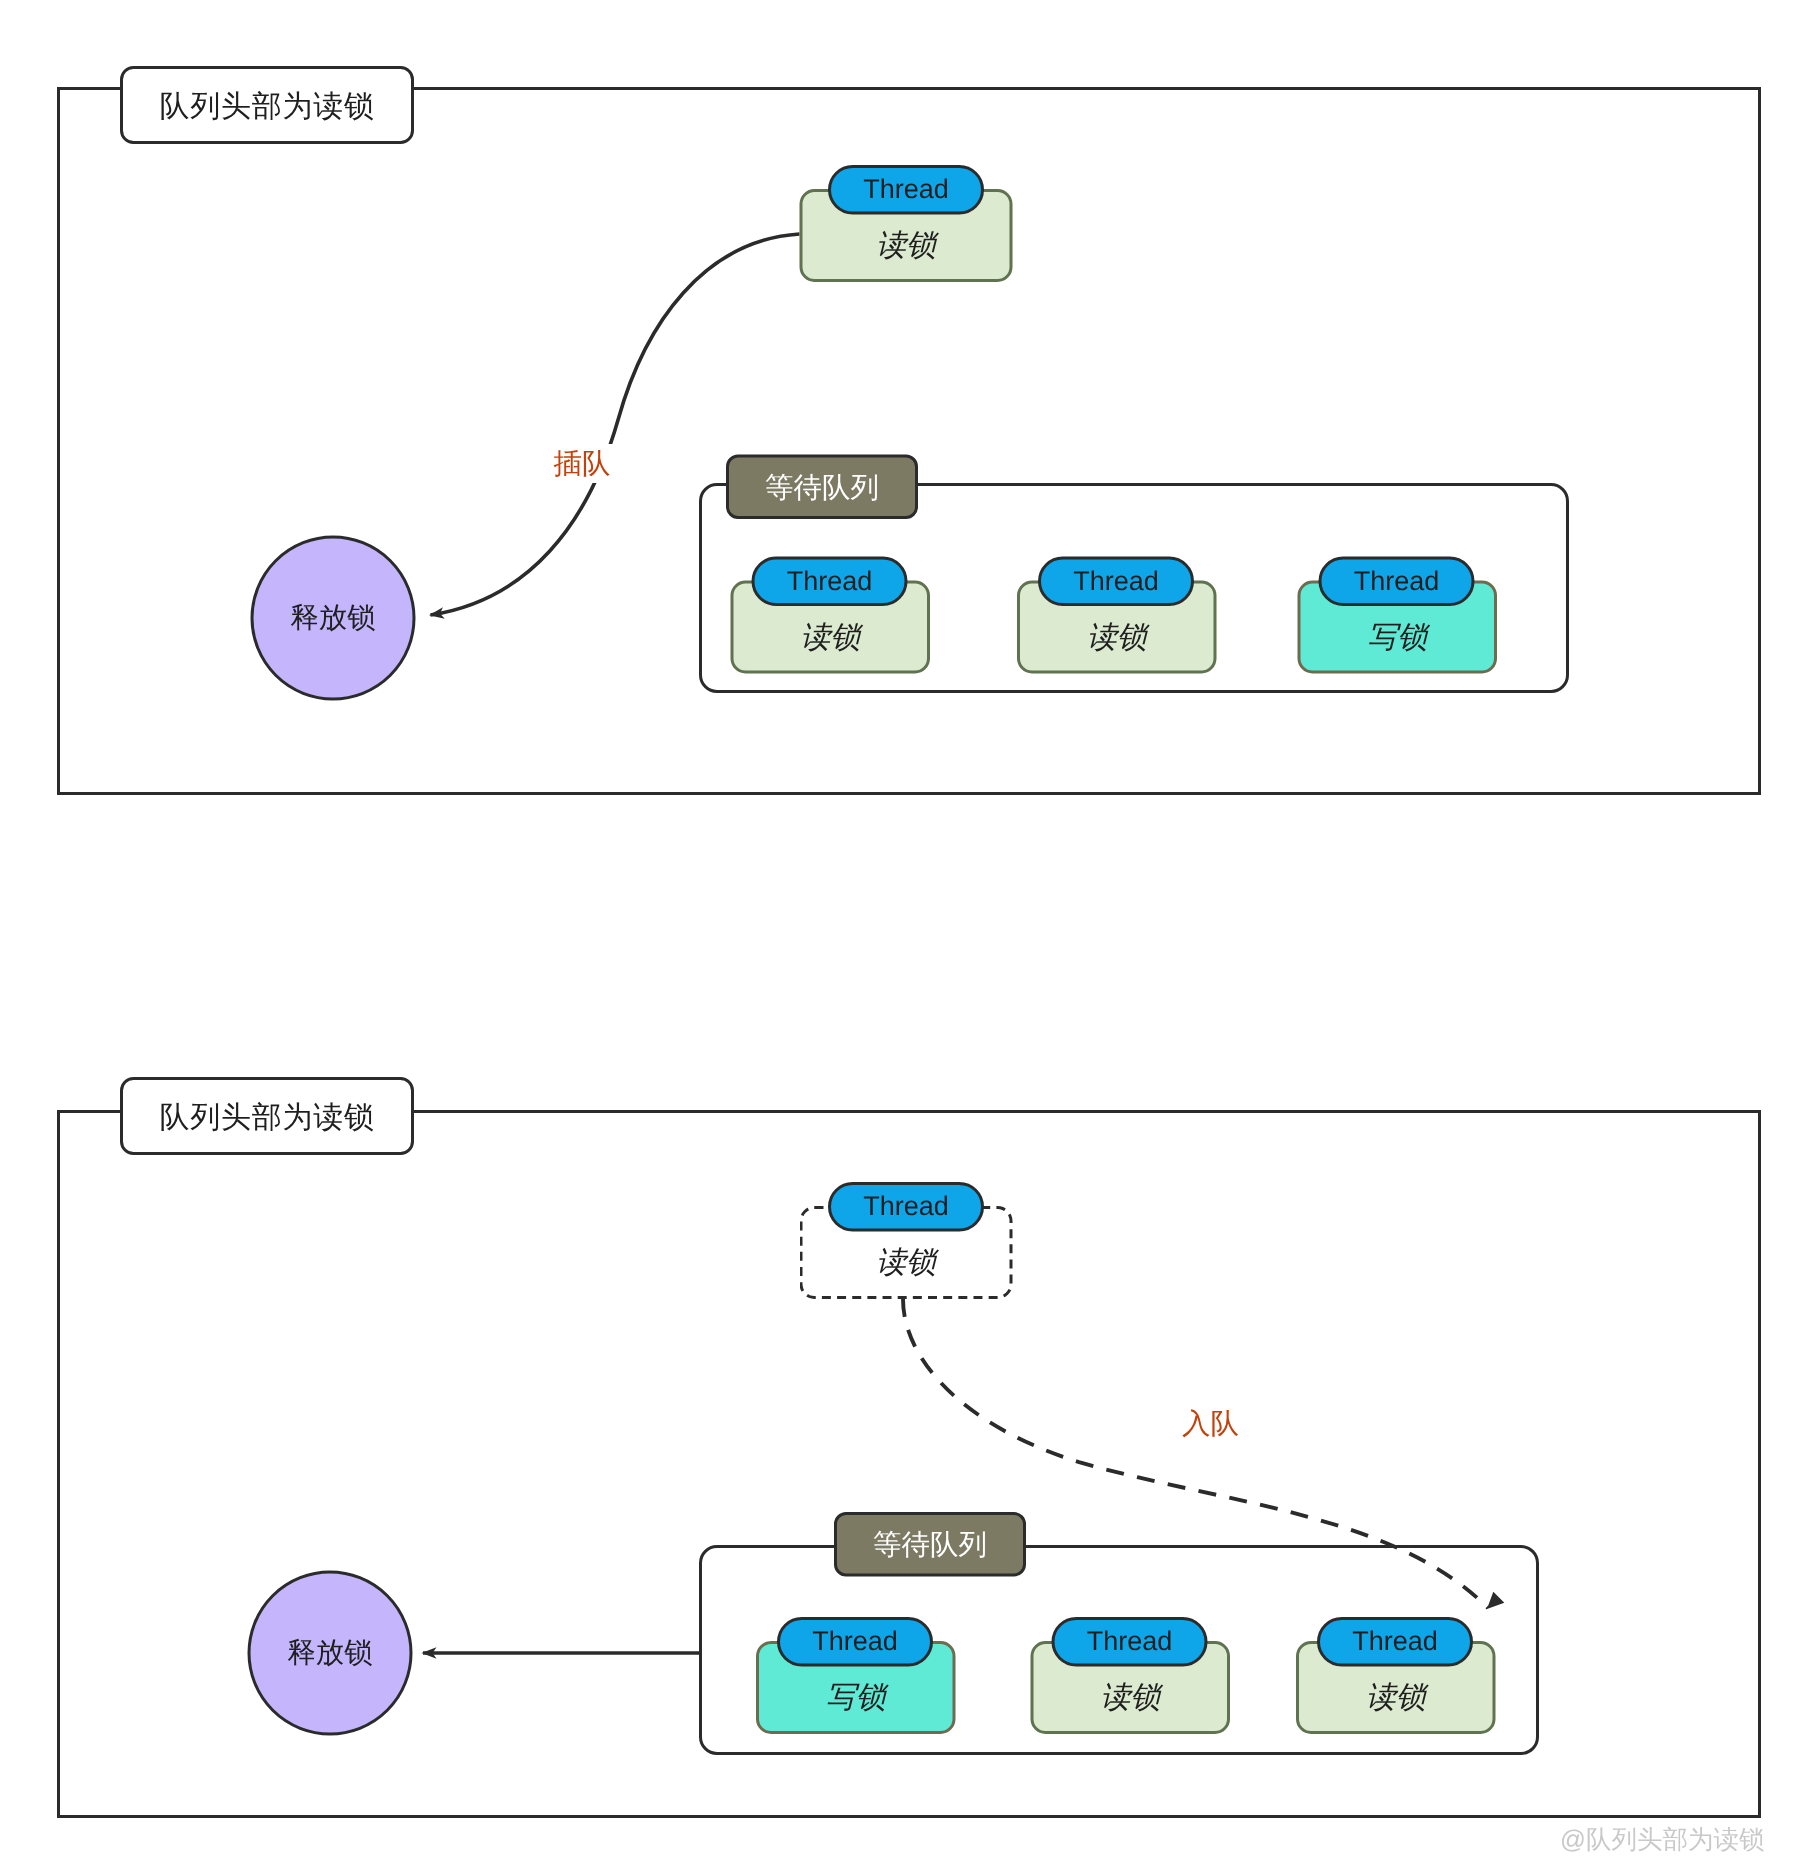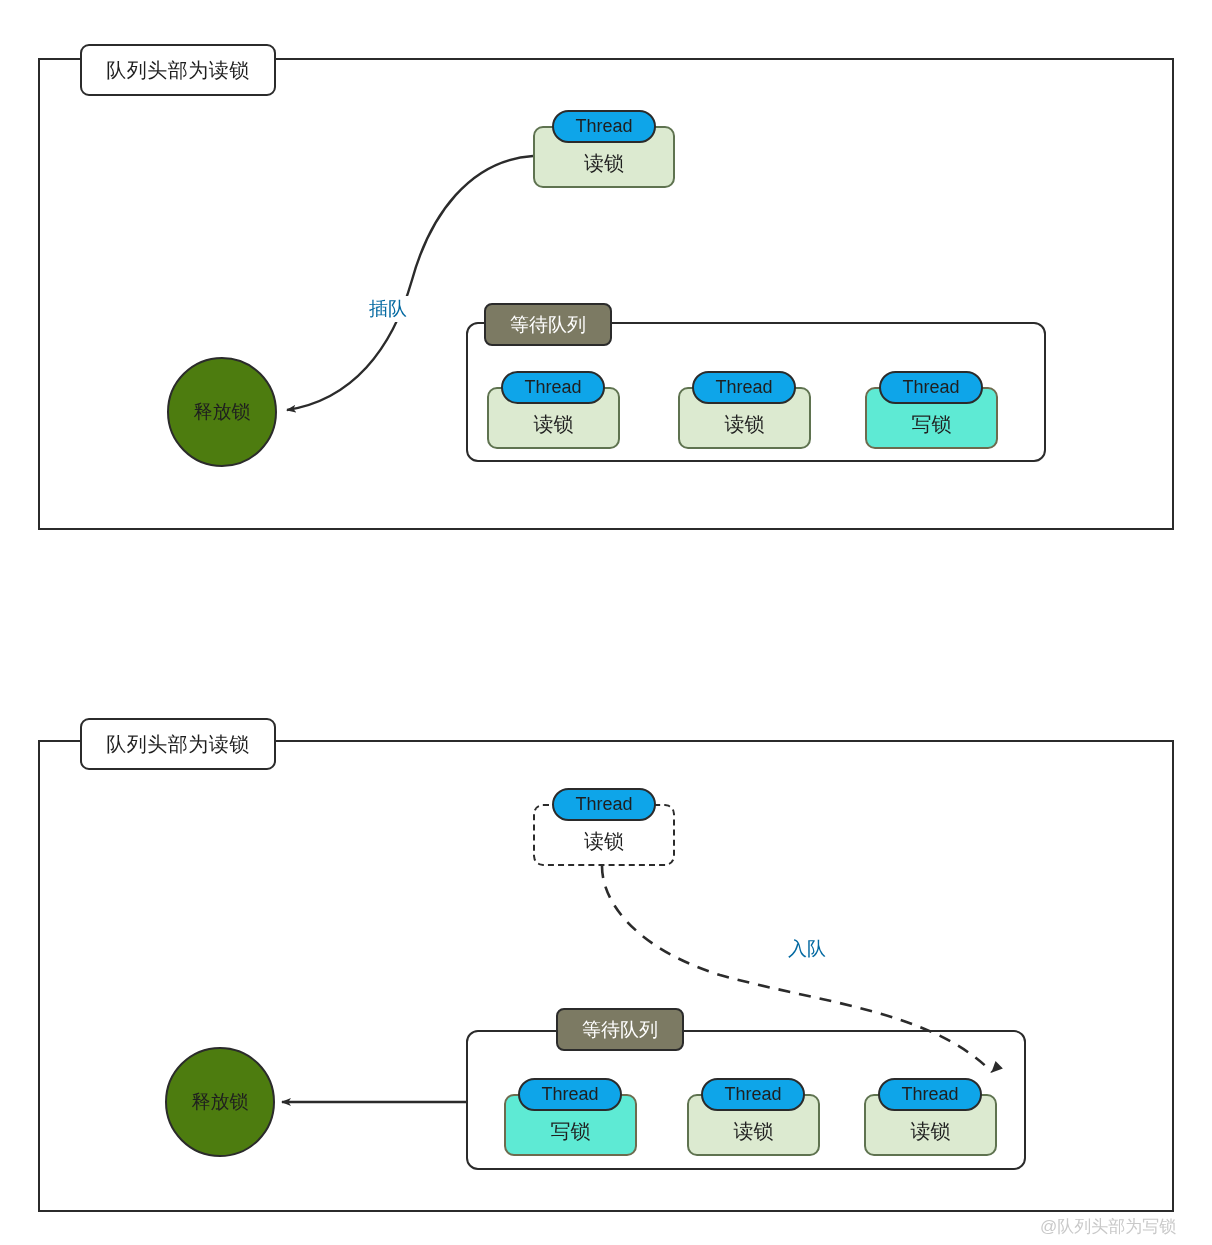--- a/index.html
+++ b/index.html
@@ -49,21 +49,21 @@
     color: #1f1f1f;
     letter-spacing: 0.5px;
     z-index: 6;
   }
   
   .circle-node {
     position: absolute;
     box-sizing: border-box;
     border: 2px solid #2b2b2b;
     border-radius: 50%;
-    background: #4d7c0f;
+    background: #c4b5fd;
     display: flex;
     align-items: center;
     justify-content: center;
     font-size: 19px;
     color: #1f1f1f;
     z-index: 5;
   }
   
   .queue-box {
     position: absolute;
@@ -98,20 +98,21 @@
     top: 16px;
     box-sizing: border-box;
     border: 2px solid #5c6e4e;
     border-radius: 10px;
     display: flex;
     align-items: flex-end;
     justify-content: center;
     padding-bottom: 9px;
     font-size: 20px;
     color: #1f1f1f;
+    font-style: italic;
   }
   .thread-body.read {
     background: #dcead0;
     border-color: #5f7350;
   }
   .thread-body.write {
     background: #5eead4;
     border-color: #6e6b4e;
   }
   .thread-body.ghost {
@@ -129,21 +130,21 @@
     align-items: center;
     justify-content: center;
     font-size: 18px;
     color: #1f1f1f;
     z-index: 2;
   }
   
   .edge-label {
     position: absolute;
     font-size: 19px;
-    color: #0369a1;
+    color: #c2410c;
     background: #ffffff;
     padding: 0 2px;
     z-index: 8;
     white-space: nowrap;
   }
   
   .watermark {
     position: absolute;
     font-size: 17px;
     color: #c9c9c9;
@@ -230,15 +231,15 @@
   <div class="thread-node" style="left:687px; top:1078px; width:133px; height:78px;">
     <div class="thread-body read" style="width:133px; height:62px;">读锁</div>
     <div class="thread-pill" style="left:14px; width:104px; height:33px;">Thread</div>
   </div>
 
   <div class="thread-node" style="left:864px; top:1078px; width:133px; height:78px;">
     <div class="thread-body read" style="width:133px; height:62px;">读锁</div>
     <div class="thread-pill" style="left:14px; width:104px; height:33px;">Thread</div>
   </div>
 
-  <div class="watermark" style="left:1040px; top:1215px;">@队列头部为写锁</div>
+  <div class="watermark" style="left:1040px; top:1215px;">@队列头部为读锁</div>
 
 </div>
 
 </body></html>

